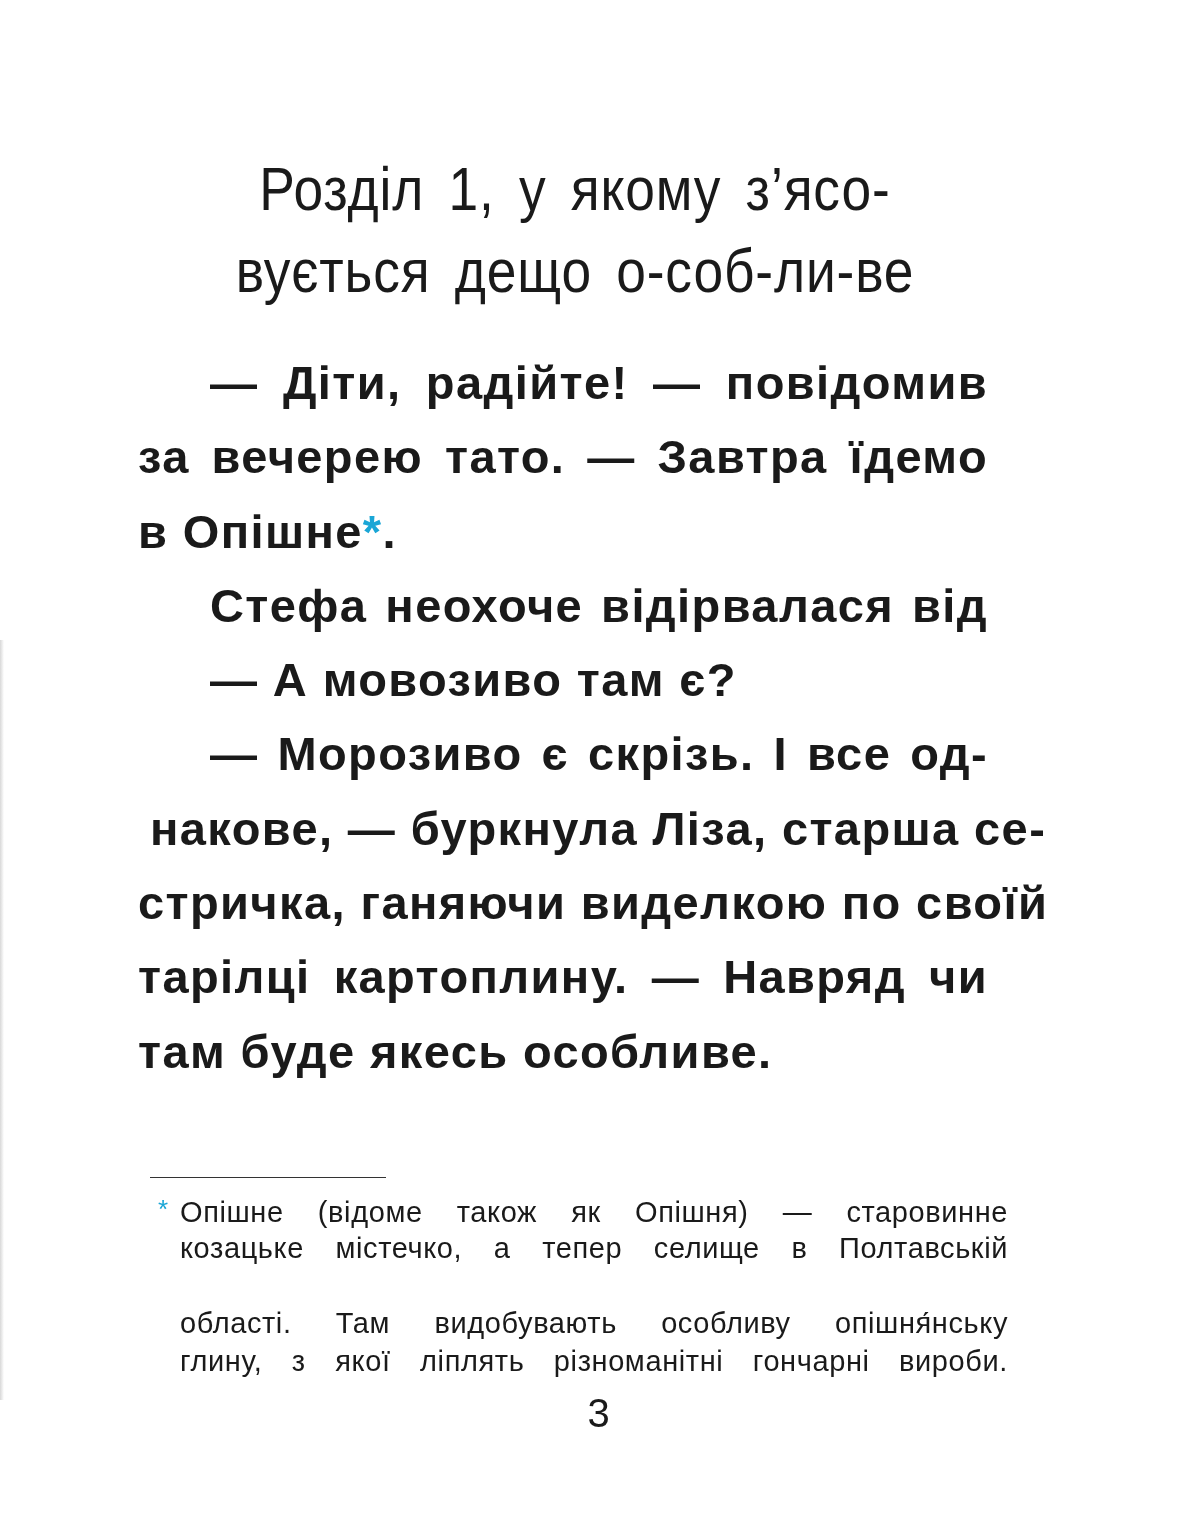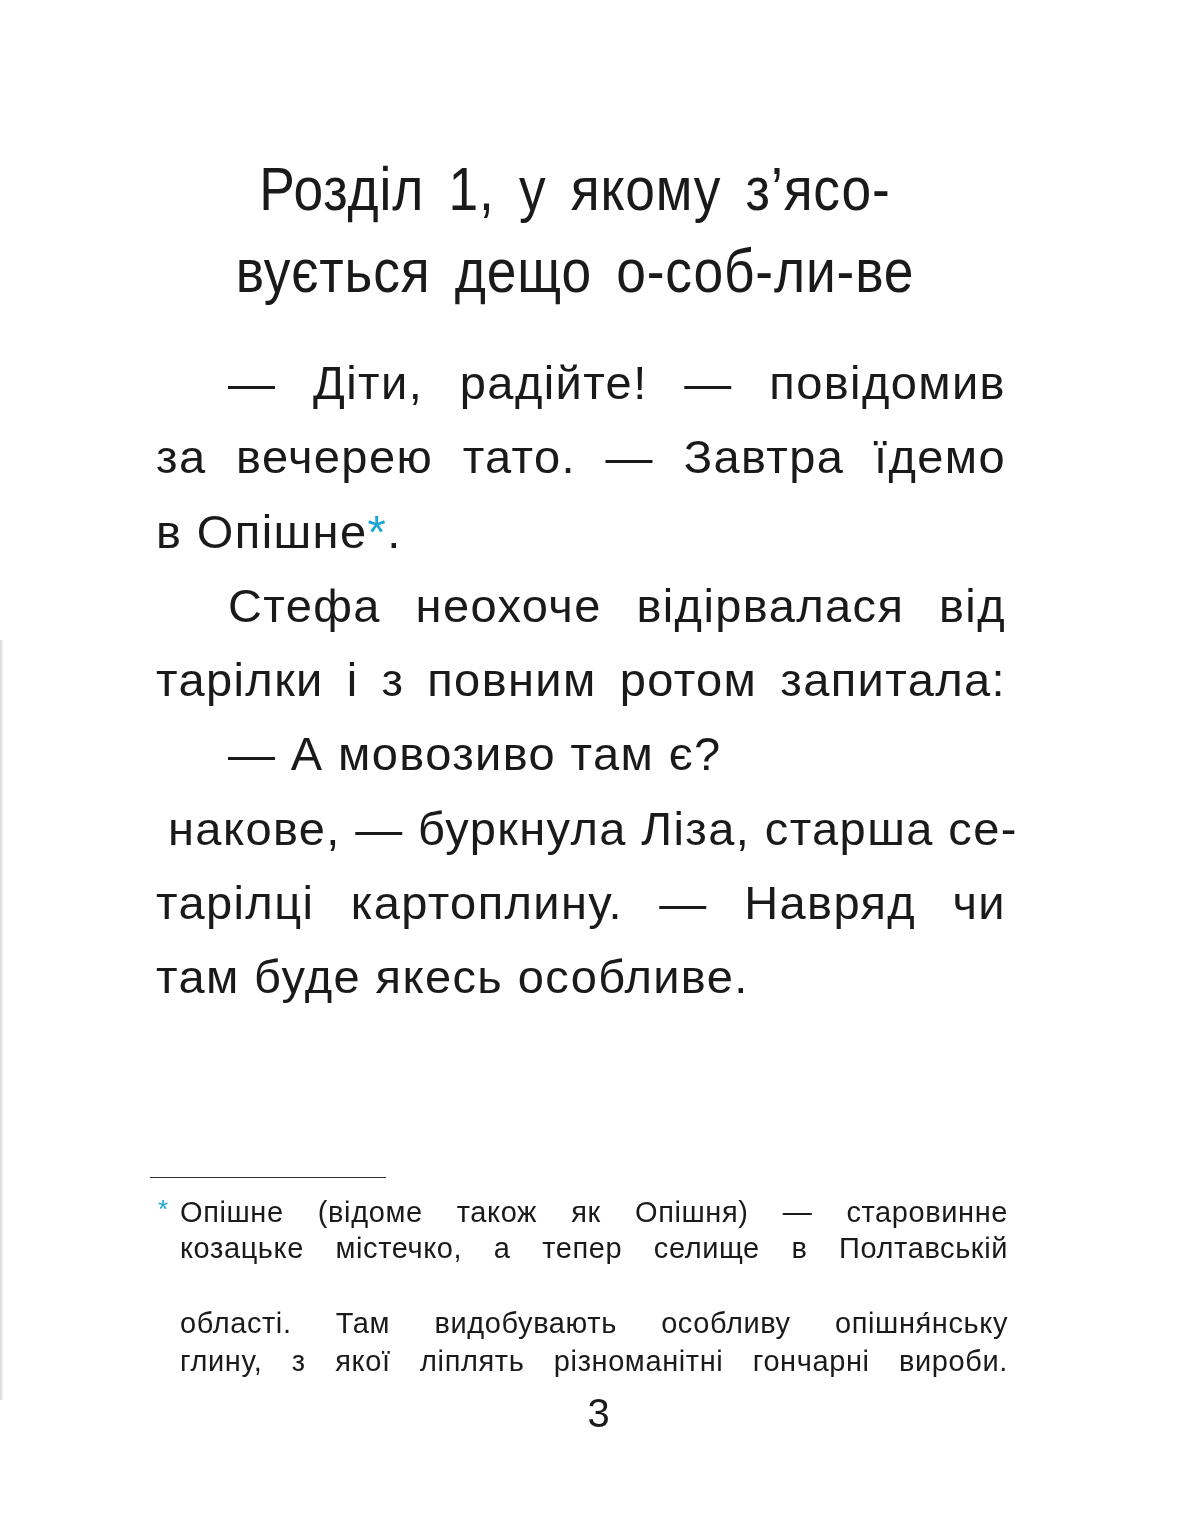--- a/index.html
+++ b/index.html
@@ -35,23 +35,24 @@
     text-align: center;
     letter-spacing: 1px;
     word-spacing: 10px;
     transform: scaleX(0.86);
     transform-origin: center top;
   }
   .title-line { display: block; white-space: nowrap; }
 
   .body-text {
     position: absolute;
-    left: 156px;
+    left: 138px;
     top: 346px;
     width: 850px;
+    font-weight: bold;
   }
   .line {
     display: block;
     height: 74.3px;
     line-height: 74.3px;
     font-size: 47px;
     white-space: nowrap;
     text-align: justify;
     text-align-last: justify;
     letter-spacing: 1.4px;
@@ -112,23 +113,24 @@
 <h1 class="chapter-title">
   <span class="title-line">Розділ 1, у якому з’ясо-</span>
   <span class="title-line">вується дещо о-соб-ли-ве</span>
 </h1>
 
 <div class="body-text">
   <span class="line indent" style="text-align-last: justify; text-align: justify;"><span>— Діти, радійте! — повідомив</span></span>
   <span class="line" style="text-align-last: justify; text-align: justify;"><span>за вечерею тато. — Завтра їдемо</span></span>
   <span class="line last" style="text-align-last: left; text-align: center;"><span>в Опішне</span><span class="fn-mark">*</span><span>.</span></span>
   <span class="line indent" style="text-align-last: justify; text-align: justify;"><span>Стефа неохоче відірвалася від</span></span>
-  <span class="line" style="text-align-last: justify; text-align: justify;"><span>тарілки і з повним ротом запитала:</span></span>
   <span class="line indent last" style="text-align-last: left; text-align: left;"><span>— А мовозиво там є?</span></span>
+  <span class="line indent" style="text-align-last: justify; text-align: justify;"><span>— Морозиво є скрізь. І все од-</span></span>
   <span class="line" style="text-align-last: justify; text-align: justify; margin-left: 12px;"><span>накове, — буркнула Ліза, старша се-</span></span>
+  <span class="line" style="text-align-last: justify; text-align: justify;"><span>стричка, ганяючи виделкою по своїй</span></span>
   <span class="line" style="text-align-last: justify; text-align: justify;"><span>тарілці картоплину. — Навряд чи</span></span>
   <span class="line last" style="text-align-last: left; text-align: center;"><span>там буде якесь особливе.</span></span>
 </div>
 
 <div class="footnote-rule"></div>
 
 <div class="footnote">
   <span class="fn-line first" style="text-align-last: justify; text-align: justify;"><span class="fn-star">*</span><span>Опішне (відоме також як Опішня) — старовинне</span></span>
   <span class="fn-line" style="text-align-last: justify; text-align: justify;"><span>козацьке містечко, а тепер селище в Полтавській</span></span>
   <span class="fn-line" style="text-align-last: justify; text-align: justify; margin-top: 36px;"><span>області. Там видобувають особливу опішня́нську</span></span>

